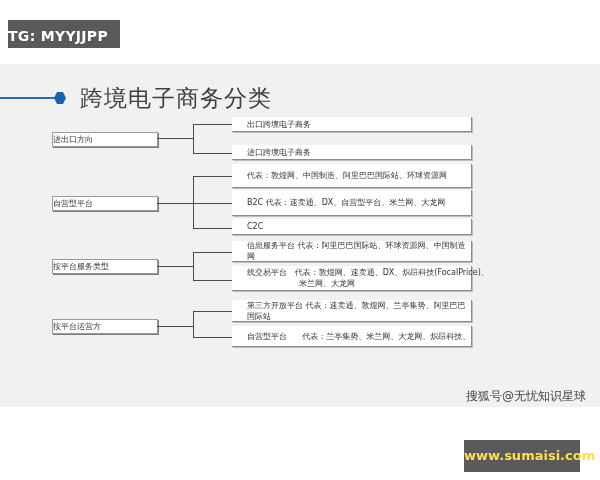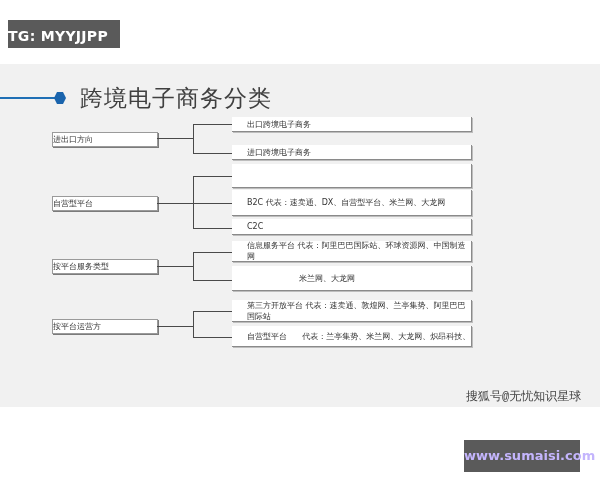--- a/index.html
+++ b/index.html
@@ -12,22 +12,22 @@
   .title-dot { position:absolute; left:54px; top:92px; width:12px; height:12px; background:#1a64ad;
                clip-path: polygon(25% 0,75% 0,100% 50%,75% 100%,25% 100%,0 50%); }
   .title { position:absolute; left:80px; top:84px; font-size:23px; color:#404040; letter-spacing:1px; line-height:28px; }
   .lbox { position:absolute; left:52px; width:104px; height:13px; background:#fff; border:1px solid #9a9a9a;
           box-shadow:1px 1px 0 #7b7b7b; font-size:8px; color:#333; text-align:left; line-height:13px; }
   .rbox { position:absolute; left:232px; width:240px; background:#fff; border-bottom:1px solid #8a8a8a;
           border-right:1px solid #8a8a8a; box-shadow:1px 1px 0 #bdbdbd; font-size:8px; color:#333;
           padding-left:15px; box-sizing:border-box; line-height:11px; display:flex; flex-direction:column; justify-content:center; }
   .ln { position:absolute; background:#4a4a4a; }
   .indent { padding-left:52px; }
-  .watermark { position:absolute; left:466px; top:388px; font-size:12px; color:#444;font-family:Liberation Mono, monospace; }
-  .site { position:absolute; left:464px; top:440px; width:116px; height:32px; background:#5a5a5a; color:#c4b5fd;
+  .watermark { position:absolute; left:466px; top:388px; font-size:12px; color:#444; }
+  .site { position:absolute; left:464px; top:440px; width:116px; height:32px; background:#5a5a5a; color:#fde047;
           font-size:13px; font-weight:bold; line-height:32px; text-align:center; }
 </style>
 </head>
 <body>
 
 <div class="tag">TG: MYYJJPP</div>
 
 <div class="panel"></div>
 
 <div class="title-line"></div>
@@ -46,37 +46,39 @@
     <span>进口跨境电子商务</span>
   </div>
 
 <div class="lbox" style="top:196px">自营型平台</div>
 <div class="ln" style="left:157px;top:203px;width:36px;height:1px"></div>
 <div class="ln" style="left:193px;top:176px;width:1px;height:52px"></div>
 <div class="ln" style="left:193px;top:176px;width:39px;height:1px"></div>
 <div class="ln" style="left:193px;top:203px;width:39px;height:1px"></div>
 <div class="ln" style="left:193px;top:228px;width:39px;height:1px"></div>
 <div class="rbox" style="top:164px;height:24px">
+  <span>代表：敦煌网、中国制造、阿里巴巴国际站、环球资源网</span>
 </div>
 <div class="rbox" style="top:190px;height:26px">
     <span>B2C  代表：速卖通、DX、自营型平台、米兰网、大龙网</span>
   </div>
 <div class="rbox" style="top:219px;height:16px">
     <span>C2C</span>
   </div>
 
 <div class="lbox" style="top:259px">按平台服务类型</div>
 <div class="ln" style="left:157px;top:266px;width:36px;height:1px"></div>
 <div class="ln" style="left:193px;top:252px;width:1px;height:28px"></div>
 <div class="ln" style="left:193px;top:252px;width:39px;height:1px"></div>
 <div class="ln" style="left:193px;top:280px;width:39px;height:1px"></div>
 <div class="rbox" style="top:241px;height:21px">
     <span>信息服务平台 代表：阿里巴巴国际站、环球资源网、中国制造网</span>
   </div>
 <div class="rbox" style="top:266px;height:25px">
+  <span style="white-space:pre">线交易平台   代表：敦煌网、速卖通、DX、炽昂科技(FocalPrice)、</span>
   <span class="indent">米兰网、大龙网</span>
 </div>
 
 <div class="lbox" style="top:319px">按平台运营方</div>
 <div class="ln" style="left:157px;top:326px;width:36px;height:1px"></div>
 <div class="ln" style="left:193px;top:311px;width:1px;height:26px"></div>
 <div class="ln" style="left:193px;top:311px;width:39px;height:1px"></div>
 <div class="ln" style="left:193px;top:337px;width:39px;height:1px"></div>
 <div class="rbox" style="top:300px;height:22px">
     <span>第三方开放平台 代表：速卖通、敦煌网、兰亭集势、阿里巴巴国际站</span>

